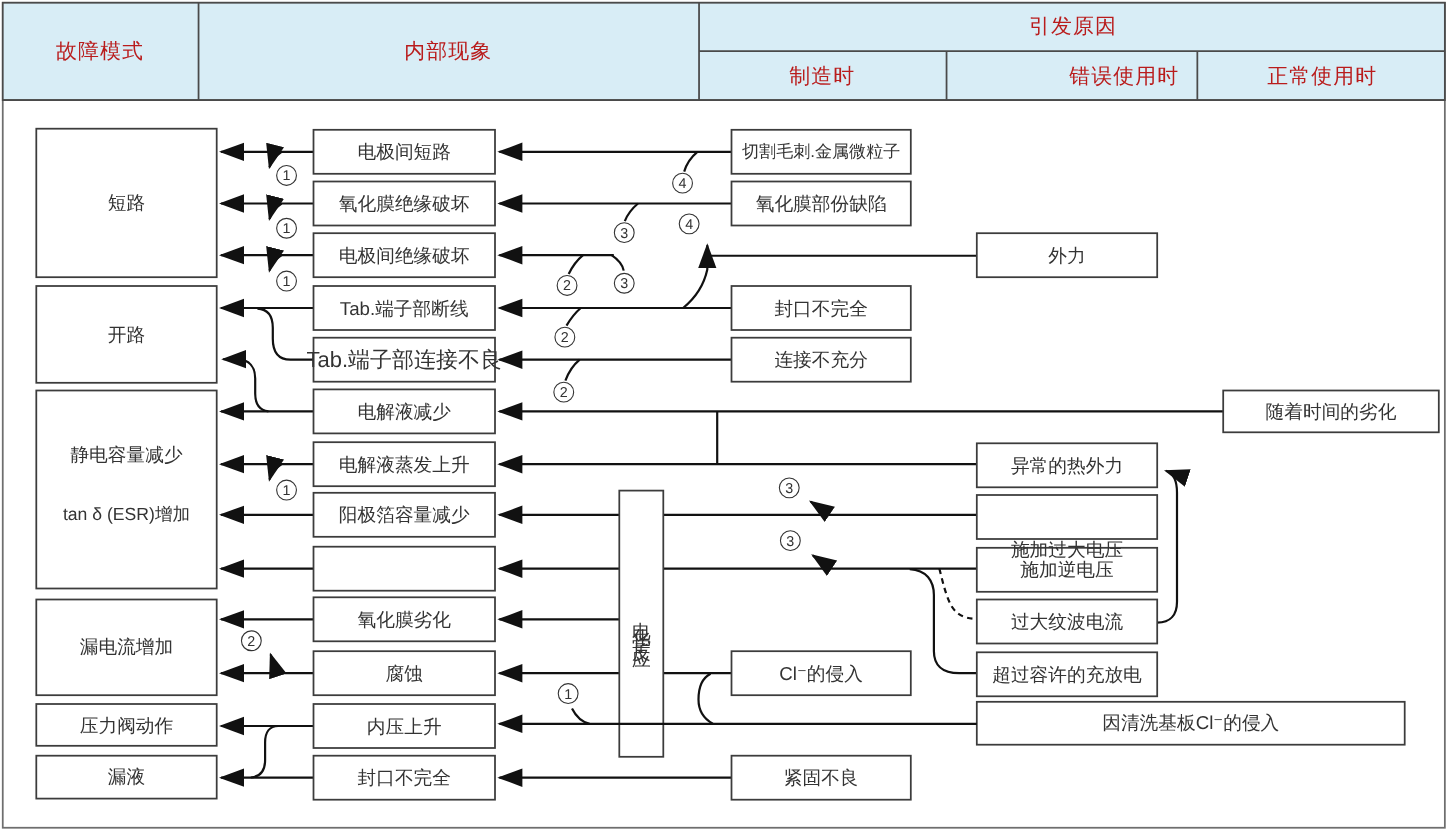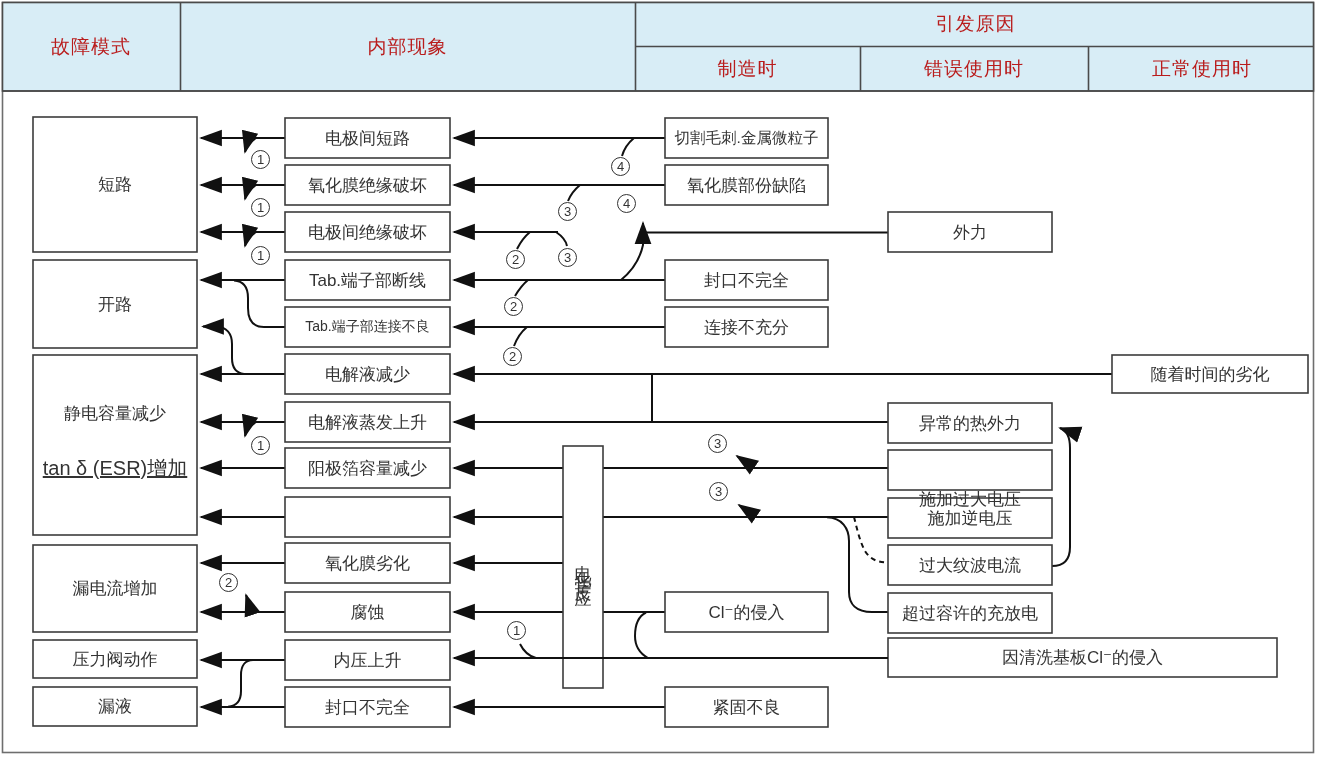--- a/index.html
+++ b/index.html
@@ -140,36 +140,36 @@
     <path d="M888,658 H454" marker-end="url(#ah)"></path>
     <path d="M536,658 C528,656 523,650 520,644"></path>
     <path d="M648,658 C639,653 635,645 635,636 C635,626 637,617 646,612.5"></path>
   </g>
 </svg>
 
 <div class="hlbl" style="left:2px;top:2px;width:178px;height:89px;">故障模式</div>
 <div class="hlbl" style="left:180px;top:2px;width:455px;height:89px;">内部现象</div>
 <div class="hlbl" style="left:635px;top:2px;width:681px;height:44px;">引发原因</div>
 <div class="hlbl" style="left:635px;top:46px;width:225px;height:45px;">制造时</div>
-<div class="hlbl" style="left:860px;top:46px;width:228px;height:45px;">错误使用时</div>
+<div class="hlbl" style="left:860px;top:46px;width:228px;height:45px;padding-left:48px;">错误使用时</div>
 <div class="hlbl" style="left:1088px;top:46px;width:228px;height:45px;">正常使用时</div>
 
 <div class="lbl" style="left:33px;top:117px;width:164px;height:135px;">短路</div>
 <div class="lbl" style="left:33px;top:260px;width:164px;height:88px;">开路</div>
 <div class="lbl" style="left:33px;top:399px;width:164px;height:28px;">静电容量减少</div>
-<div class="lbl" style="left:33px;top:454px;width:164px;height:28px;font-size:20px;text-decoration:underline;">tan δ (ESR)增加</div>
+<div class="lbl" style="left:33px;top:454px;width:164px;height:28px;font-size:16px;">tan δ (ESR)增加</div>
 <div class="lbl" style="left:33px;top:545px;width:164px;height:87px;">漏电流增加</div>
 <div class="lbl" style="left:33px;top:640px;width:164px;height:38px;">压力阀动作</div>
 <div class="lbl" style="left:33px;top:687px;width:164px;height:39px;">漏液</div>
 
 <div class="lbl" style="left:285px;top:118px;width:165px;height:40px;">电极间短路</div>
 <div class="lbl" style="left:285px;top:165px;width:165px;height:40px;">氧化膜绝缘破坏</div>
 <div class="lbl" style="left:285px;top:212px;width:165px;height:40px;">电极间绝缘破坏</div>
 <div class="lbl" style="left:285px;top:260px;width:165px;height:40px;">Tab.端子部断线</div>
-<div class="lbl" style="left:285px;top:307px;width:165px;height:40px;font-size:14px;">Tab.端子部连接不良</div>
+<div class="lbl" style="left:285px;top:307px;width:165px;height:40px;font-size:20px;">Tab.端子部连接不良</div>
 <div class="lbl" style="left:285px;top:354px;width:165px;height:40px;">电解液减少</div>
 <div class="lbl" style="left:285px;top:402px;width:165px;height:40px;">电解液蒸发上升</div>
 <div class="lbl" style="left:285px;top:448px;width:165px;height:40px;">阳极箔容量减少</div>
 <div class="lbl" style="left:285px;top:543px;width:165px;height:40px;">氧化膜劣化</div>
 <div class="lbl" style="left:285px;top:592px;width:165px;height:40px;">腐蚀</div>
 <div class="lbl" style="left:285px;top:640px;width:165px;height:40px;">内压上升</div>
 <div class="lbl" style="left:285px;top:687px;width:165px;height:40px;">封口不完全</div>
 <div class="vlabel" style="left:563px;top:446px;width:40px;height:242px;">电化学反应</div>
 
 <div class="lbl" style="left:665px;top:118px;width:163px;height:40px;font-size:15.5px;">切割毛刺.金属微粒子</div>

